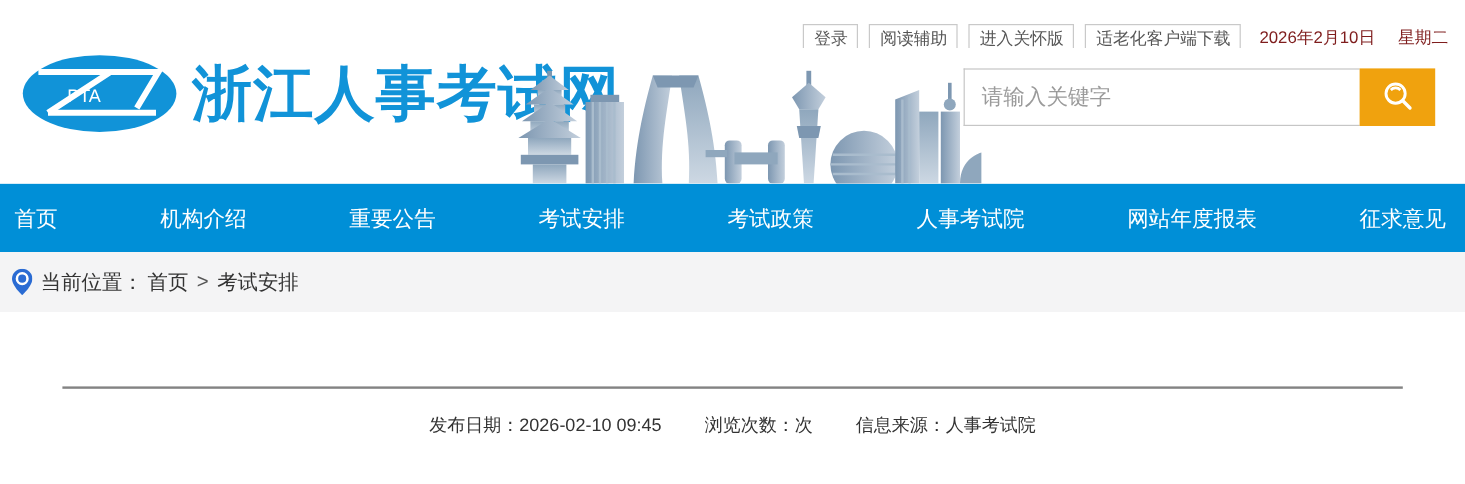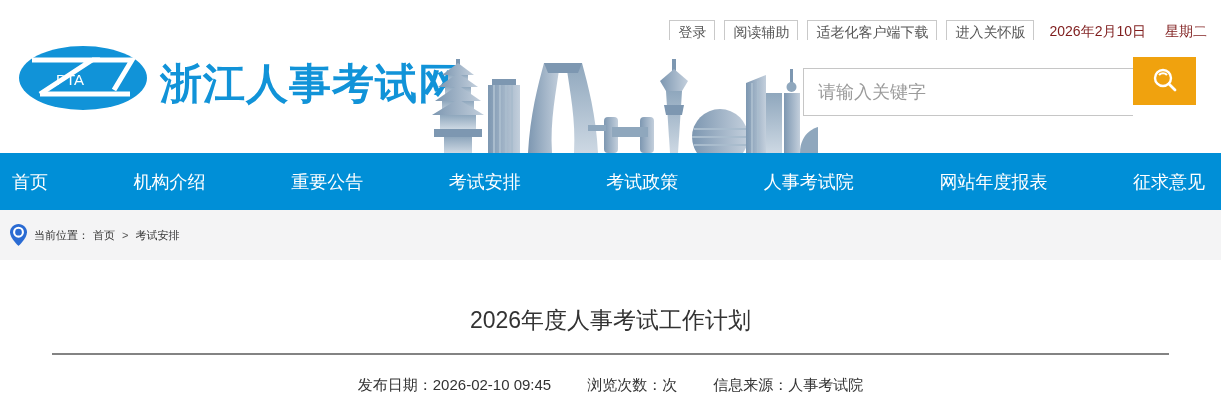--- a/index.html
+++ b/index.html
@@ -11,60 +11,60 @@
     padding:24px 14px 0 0; gap:9px; font-size:14px; color:#555; }
   .tb-btn { border:1px solid #c9c9c9; background:#fff; padding:3px 8px; line-height:17px;
     color:#555; cursor:pointer; white-space:nowrap; }
   .tb-date { color:#7f1d1d; margin-left:6px; white-space:nowrap; }
   .tb-week { color:#7f1d1d; margin-left:10px; white-space:nowrap; }
 
   
   .header { position:relative; height:113px; background:#fff; }
   .logo-wrap { position:absolute; left:18px; top:4px; display:flex; align-items:flex-end; }
   .logo-svg { width:130px; height:68px; display:block; }
-  .site-title { font-size:42px; font-weight:bold; color:#1193d8; margin-left:12px;
+  .site-title { font-size:50px; font-weight:bold; color:#1193d8; margin-left:12px;
     letter-spacing:1px; white-space:nowrap; }
   .skyline { position:absolute; left:428px; bottom:0; width:390px; height:96px; }
   .search { position:absolute; left:803px; top:17px; display:flex; height:48px; }
   .search input { width:330px; height:48px; border:1px solid #c6c6c6; border-right:none;
     padding:2px 14px; font-size:18px; color:#333; outline:none;
-    font-family:"Liberation Sans","DejaVu Sans",sans-serif;margin-top:11px; }
+    font-family:"Liberation Sans","DejaVu Sans",sans-serif; }
   .search input::placeholder { color:#9b9b9b; }
   .search-btn { width:63px; height:48px; background:#f0a20e; border:none; cursor:pointer;
     display:flex; align-items:center; justify-content:center; }
 
   
   .nav { height:57px; background:#008fd7; display:flex; align-items:center;
     justify-content:space-between; padding:0 16px 0 12px; }
   .nav a { color:#fff; font-size:18px; text-decoration:none; white-space:nowrap; cursor:pointer; }
 
   
   .crumbbar { height:50px; background:#f4f4f5; display:flex; align-items:center;
-    padding-left:10px; font-size:11px; color:#333; }
+    padding-left:10px; font-size:17px; color:#333; }
   .pin { width:17px; height:22px; margin-right:7px; flex:0 0 auto; }
   .crumbbar a { color:#333; text-decoration:none; cursor:pointer; }
   .crumb-sep { margin:0 7px; color:#555; }
   .crumb-label { margin-right:4px; }
 
   
   .article { padding-top:45px; }
   .article-title { text-align:center; font-size:23px; font-weight:400; color:#333; }
   .divider { margin:17px 52px 0 52px; border-bottom:2px solid #838383; }
   .meta-row { margin-top:21px; display:flex; justify-content:center; gap:36px;
     font-size:15px; color:#333;align-items:center; }
   .meta-item { white-space:nowrap; }
 </style>
 </head>
 <body>
 
 <div class="topbar">
   <span class="tb-btn">登录</span>
   <span class="tb-btn">阅读辅助</span>
+  <span class="tb-btn">进入关怀版</span>
   <span class="tb-btn">适老化客户端下载</span>
-  <span class="tb-btn">进入关怀版</span>
   <span class="tb-date">2026年2月10日</span>
   <span class="tb-week">星期二</span>
 </div>
 
 <div class="header">
   <div class="logo-wrap">
     <svg class="logo-svg" viewBox="0 0 130 68">
       <ellipse cx="65" cy="34" rx="64" ry="32" fill="#1193d8"></ellipse>
       <path d="M14 16 L74 16 L22 50" fill="none" stroke="#fff" stroke-width="5"></path>
       <path d="M74 16 L114 16 L96 46" fill="none" stroke="#fff" stroke-width="5"></path>
@@ -158,20 +158,19 @@
     <path d="M8.5 0 C3.8 0 0 3.7 0 8.3 C0 14.2 8.5 22 8.5 22 C8.5 22 17 14.2 17 8.3 C17 3.7 13.2 0 8.5 0 Z" fill="#2a6bd3"></path>
     <circle cx="8.5" cy="8.2" r="4.4" fill="none" stroke="#fff" stroke-width="2.1"></circle>
   </svg>
   <span class="crumb-label">当前位置：</span>
   <a>首页</a>
   <span class="crumb-sep">&gt;</span>
   <a>考试安排</a>
 </div>
 
 <div class="article">
-  <h1 class="article-title">2026年度人事考试工作计划</h1>
   <div class="divider"></div>
   <div class="meta-row">
     <span class="meta-item"><span>发布日期：</span><span>2026-02-10 09:45</span></span>
     <span class="meta-item"><span>浏览次数：</span><span>次</span></span>
     <span class="meta-item"><span>信息来源：</span><span>人事考试院</span></span>
   </div>
 </div>
 
 </body></html>

